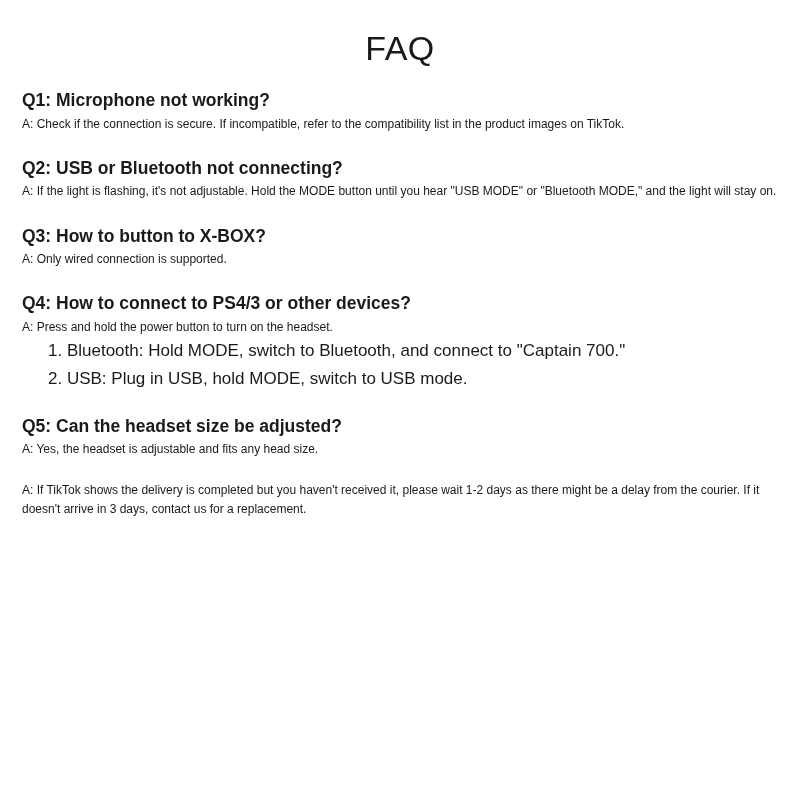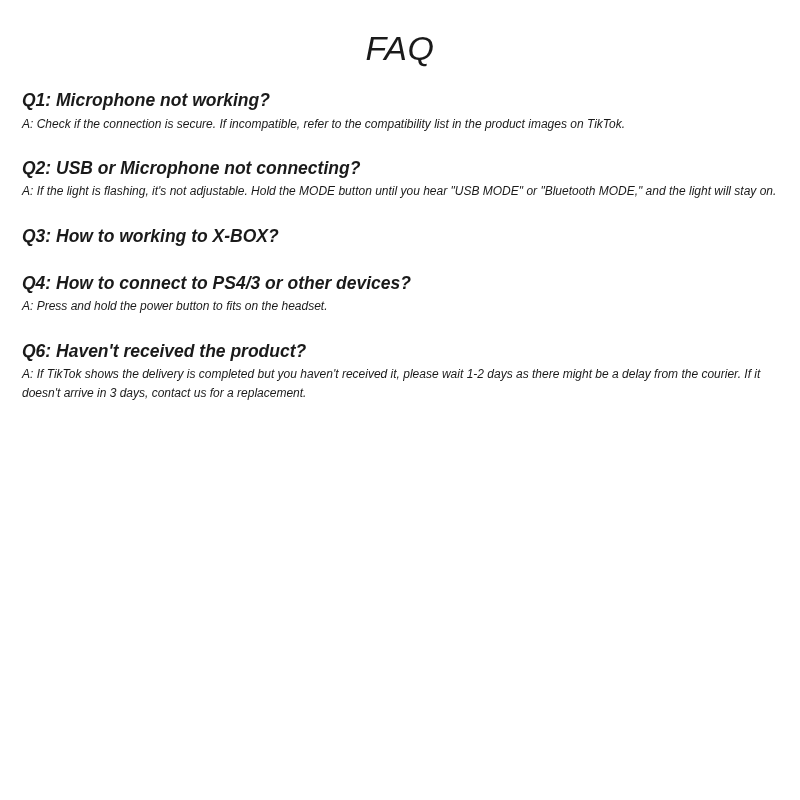--- a/index.html
+++ b/index.html
@@ -13,21 +13,20 @@
     font-family: "Liberation Sans", sans-serif;
     color: #1a1a1a;
     overflow: hidden;
   }
   .page {
     width: 800px;
     height: 800px;
     box-sizing: border-box;
     padding: 24px 22px 0 22px;
     position: relative;
-    font-style: italic;
   }
   .faq-title {
     text-align: center;
     font-size: 34px;
     font-weight: 400;
     line-height: 1.1;
     margin: 6px 0 20px 0;
     letter-spacing: 0.5px;
   }
   .faq-list {
@@ -67,33 +66,41 @@
   <h1 class="faq-title">FAQ</h1>
 
   <div class="faq-list">
 
     <div class="faq-item">
       <p class="faq-q">Q1: Microphone not working?</p>
       <p class="faq-a">A: Check if the connection is secure. If incompatible, refer to the compatibility list in the product images on TikTok.</p>
     </div>
 
     <div class="faq-item">
-      <p class="faq-q">Q2: USB or Microphone not connecting?</p>
+      <p class="faq-q">Q2: USB or Bluetooth not connecting?</p>
       <p class="faq-a">A: If the light is flashing, it's not adjustable. Hold the MODE button until you hear "USB MODE" or "Bluetooth MODE," and the light will stay on.</p>
     </div>
 
     <div class="faq-item">
-      <p class="faq-q">Q3: How to working to X-BOX?</p>
+      <p class="faq-q">Q3: How to button to X-BOX?</p>
+      <p class="faq-a">A: Only wired connection is supported.</p>
     </div>
 
     <div class="faq-item">
       <p class="faq-q">Q4: How to connect to PS4/3 or other devices?</p>
-      <p class="faq-a">A: Press and hold the power button to fits on the headset.</p>
+      <p class="faq-a">A: Press and hold the power button to turn on the headset.</p>
+      <ul class="faq-sublist">
+        <li class="faq-subitem">1. Bluetooth: Hold MODE, switch to Bluetooth, and connect to "Captain 700."</li>
+        <li class="faq-subitem">2. USB: Plug in USB, hold MODE, switch to USB mode.</li>
+      </ul>
     </div>
 
+    <div class="faq-item">
+      <p class="faq-q">Q5: Can the headset size be adjusted?</p>
+      <p class="faq-a">A: Yes, the headset is adjustable and fits any head size.</p>
+    </div>
 
     <div class="faq-item">
-      <p class="faq-q">Q6: Haven't received the product?</p>
       <p class="faq-a">A: If TikTok shows the delivery is completed but you haven't received it, please wait 1-2 days as there might be a delay from the courier. If it doesn't arrive in 3 days, contact us for a replacement.</p>
     </div>
 
   </div>
 </div>
 
 </body></html>

